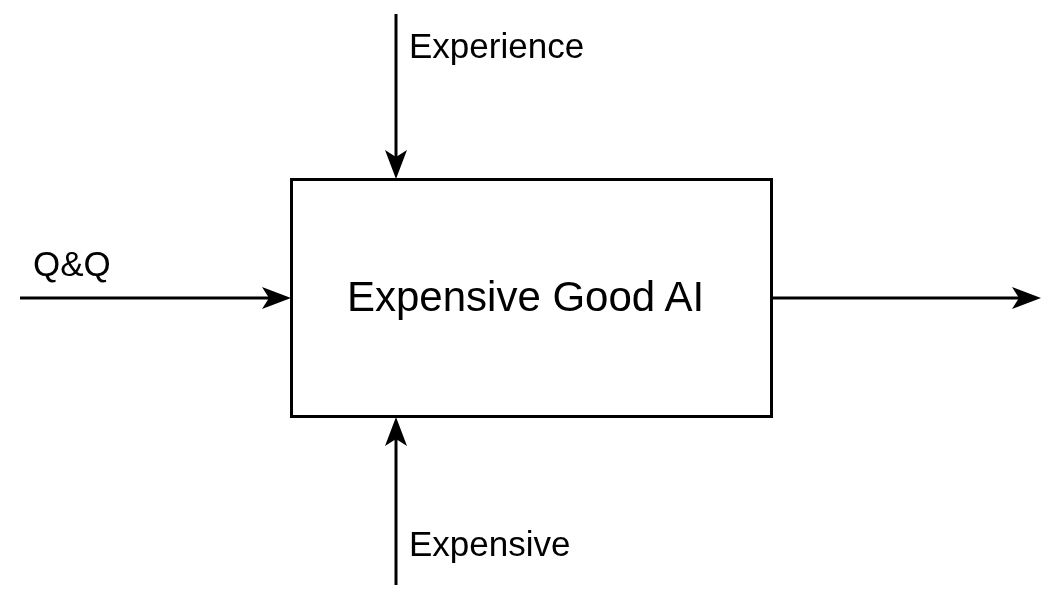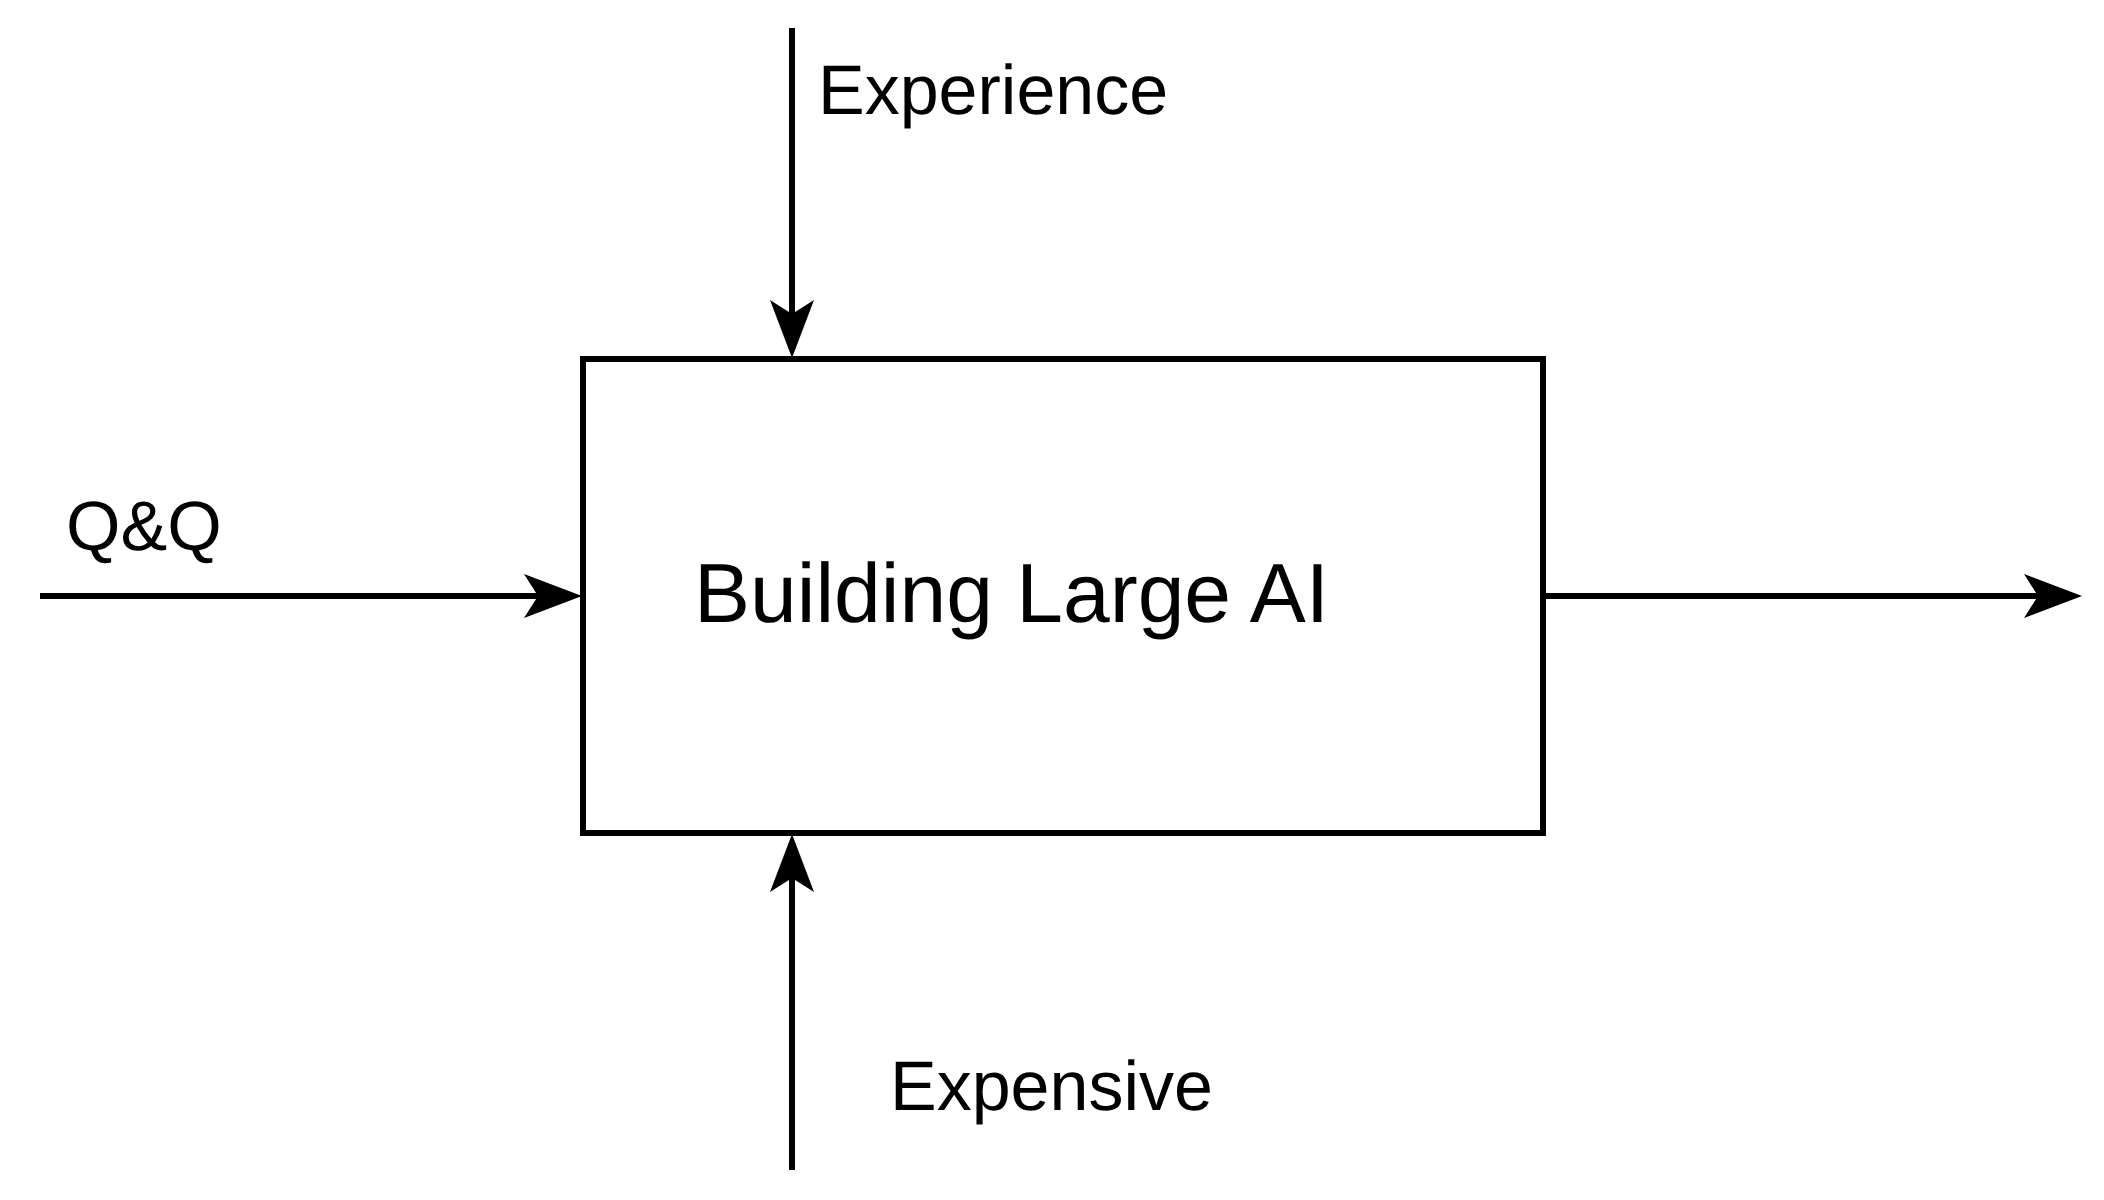--- a/index.html
+++ b/index.html
@@ -52,21 +52,20 @@
   }
   #label-large-ai {
     font-size: 35px;
     left: 881px;
     top: 246px;
   }
   #label-expensive {
     font-size: 35px;
     left: 409px;
     top: 526px;
-    margin-left: 36px;
   }
 </style>
 </head>
 <body>
 
 <div id="canvas">
 
   <svg id="diagram-svg" viewBox="0 0 1052 600" xmlns="http://www.w3.org/2000/svg">
 
     <rect x="291.5" y="179.5" width="480" height="237" fill="#ffffff" stroke="#000000" stroke-width="3"></rect>
@@ -85,21 +84,21 @@
       <line x1="772" y1="298" x2="1024" y2="298" stroke="#000000" stroke-width="3"></line>
       <polygon points="1041,298 1012,287 1019,298 1012,309" fill="#000000"></polygon>
     </g>
 
     <g>
       <line x1="396" y1="585" x2="396" y2="434" stroke="#000000" stroke-width="3"></line>
       <polygon points="396,417 385,446 396,439 407,446" fill="#000000"></polygon>
     </g>
   </svg>
 
-  <div class="lbl" id="label-process">Building Large AI</div>
+  <div class="lbl" id="label-process">Expensive Good AI</div>
 
   <div class="lbl" id="label-experience">Experience</div>
 
   <div class="lbl" id="label-qq">Q&amp;Q</div>
 
 
   <div class="lbl" id="label-expensive">Expensive</div>
 
 </div>
 

